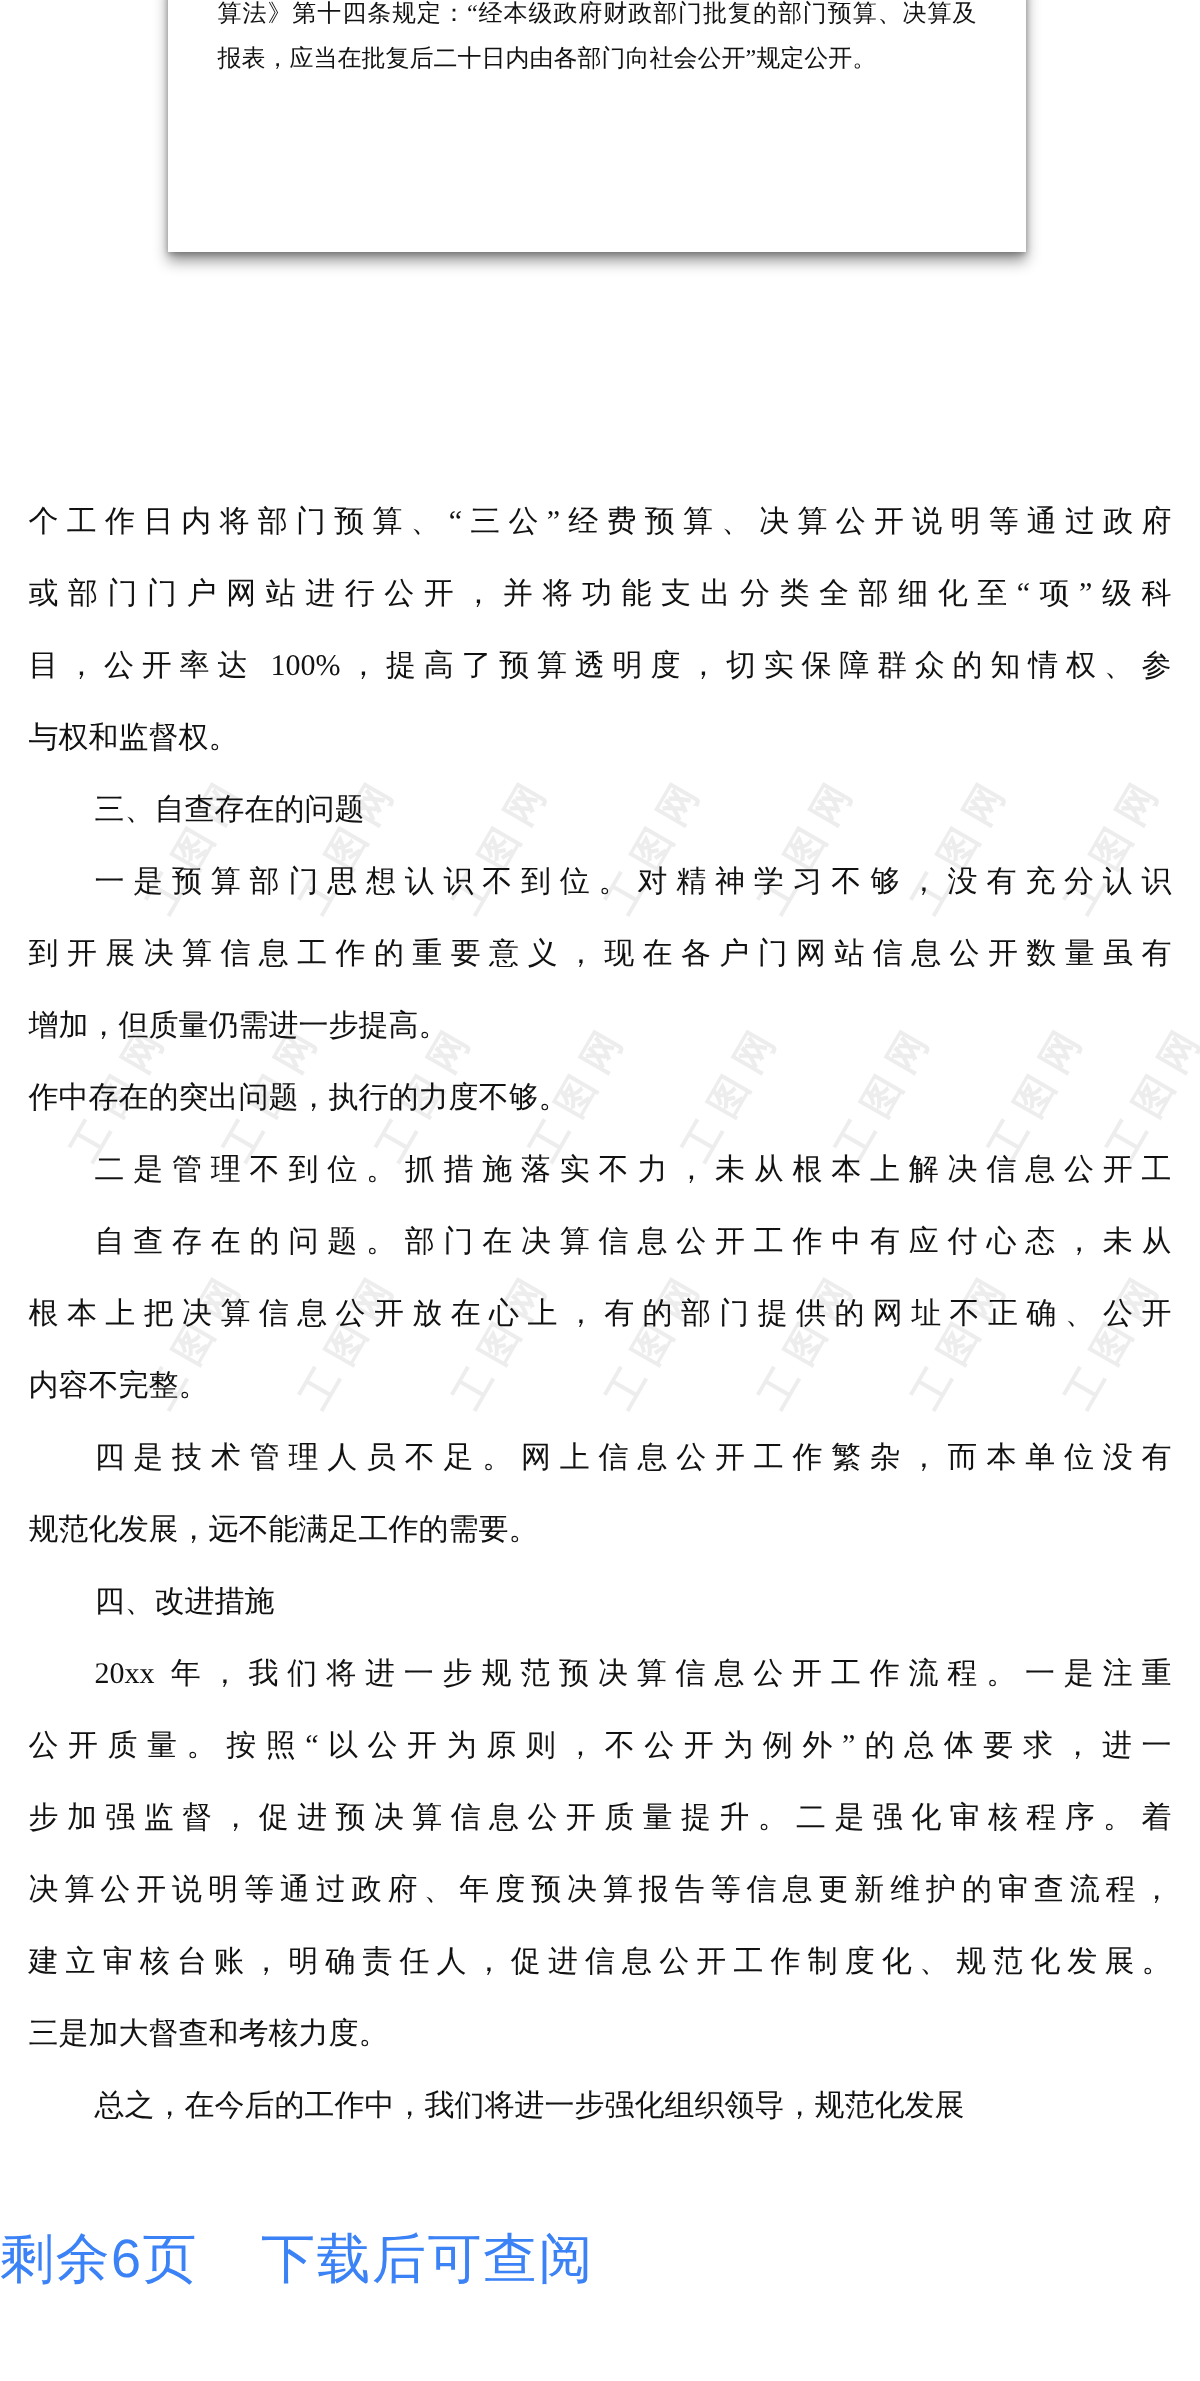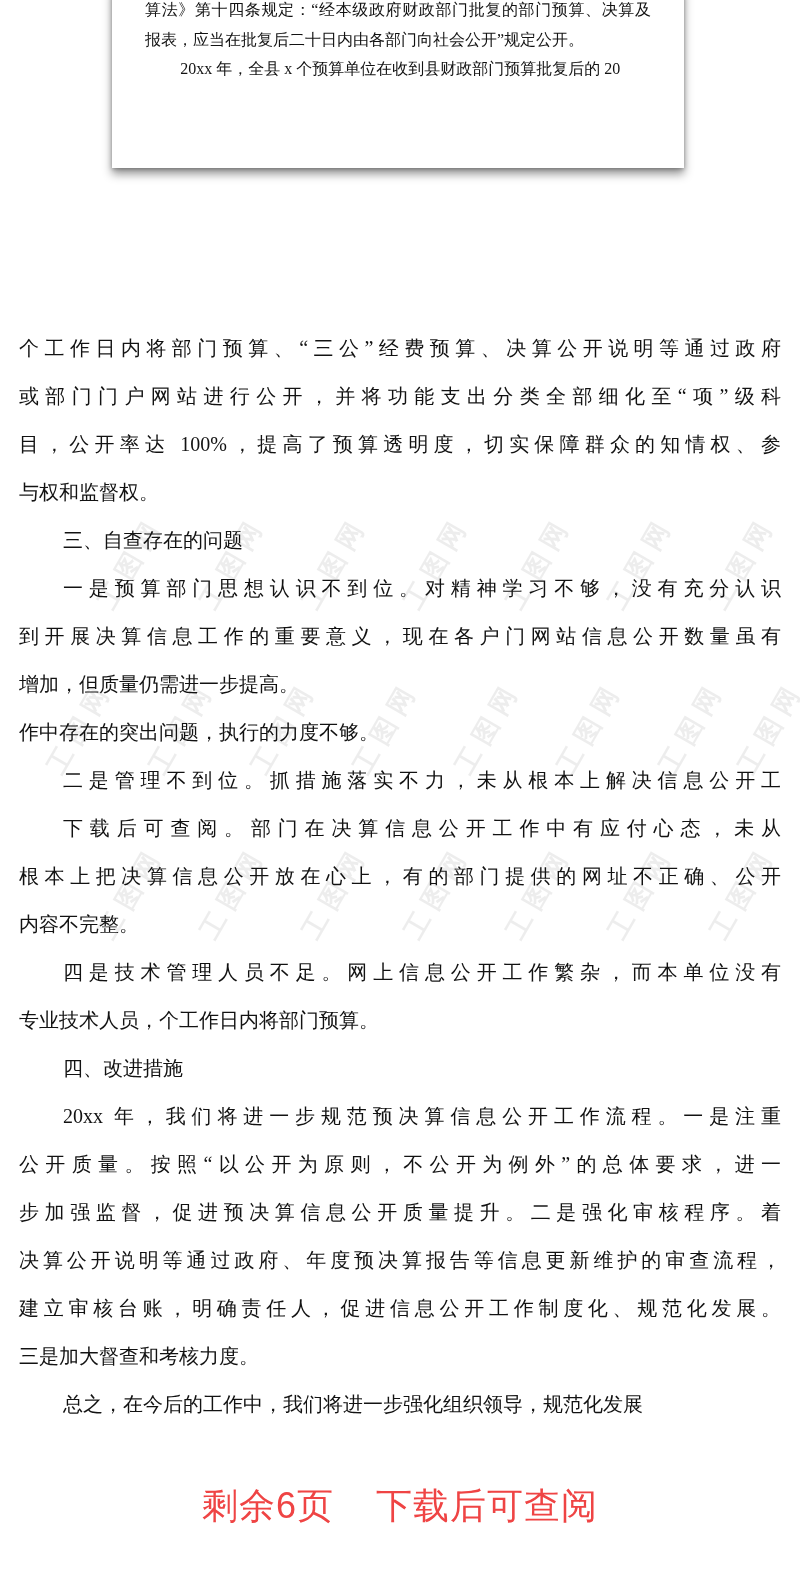--- a/index.html
+++ b/index.html
@@ -60,24 +60,24 @@
     text-align: justify;
     text-align-last: justify;
   }
   .line.last { text-align-last: left; }
   .line.indent { text-indent: 2.2em; }
 
   
   .preview-footer {
     position: absolute;
     left: 0; right: 0; top: 1482px;
-    text-align: center;
+    text-align: left;
     font-family: "Liberation Sans", "DejaVu Sans", sans-serif;
     font-size: 36px;
-    color: #ef4444;
+    color: #3b82f6;
     letter-spacing: 1px;
     z-index: 1;
   }
   .preview-footer .gap { display: inline-block; width: 42px; }
 </style>
 </head>
 <body>
 
 <div class="watermark-layer">
     <span class="watermark" style="left: 80px; top: 545px;">工图网</span>
@@ -103,23 +103,20 @@
     <span class="watermark" style="left: 590px; top: 875px;">工图网</span>
     <span class="watermark" style="left: 692px; top: 875px;">工图网</span>
   </div>
 
 <div class="prev-card">
   <div class="prev-card-text">
       <div class="para">
         <div class="line">算法》第十四条规定：“经本级政府财政部门批复的部门预算、决算及</div>
         <div class="line last">报表，应当在批复后二十日内由各部门向社会公开”规定公开。</div>
       </div>
-      <div class="para">
-        <div class="line indent last">20xx 年，全县 x 个预算单位在收到县财政部门预算批复后的 20</div>
-      </div>
     </div>
 </div>
 
 <div class="doc-text">
     <div class="para">
       <div class="line">个工作日内将部门预算、“三公”经费预算、决算公开说明等通过政府</div>
       <div class="line">或部门门户网站进行公开，并将功能支出分类全部细化至“项”级科</div>
       <div class="line">目，公开率达 100%，提高了预算透明度，切实保障群众的知情权、参</div>
       <div class="line last">与权和监督权。</div>
     </div>
@@ -129,27 +126,27 @@
     <div class="para">
       <div class="line indent">一是预算部门思想认识不到位。对精神学习不够，没有充分认识</div>
       <div class="line">到开展决算信息工作的重要意义，现在各户门网站信息公开数量虽有</div>
       <div class="line last">增加，但质量仍需进一步提高。</div>
     </div>
     <div class="para">
       <div class="line last">作中存在的突出问题，执行的力度不够。</div>
       <div class="line indent">二是管理不到位。抓措施落实不力，未从根本上解决信息公开工</div>
     </div>
     <div class="para">
-      <div class="line indent">下载后可查阅。部门在决算信息公开工作中有应付心态，未从</div>
+      <div class="line indent">自查存在的问题。部门在决算信息公开工作中有应付心态，未从</div>
       <div class="line">根本上把决算信息公开放在心上，有的部门提供的网址不正确、公开</div>
       <div class="line last">内容不完整。</div>
     </div>
     <div class="para">
       <div class="line indent">四是技术管理人员不足。网上信息公开工作繁杂，而本单位没有</div>
-      <div class="line last">专业技术人员，个工作日内将部门预算。</div>
+      <div class="line last">规范化发展，远不能满足工作的需要。</div>
     </div>
     <div class="para">
       <div class="line indent last">四、改进措施</div>
     </div>
     <div class="para">
       <div class="line indent">20xx 年，我们将进一步规范预决算信息公开工作流程。一是注重</div>
       <div class="line">公开质量。按照“以公开为原则，不公开为例外”的总体要求，进一</div>
       <div class="line">步加强监督，促进预决算信息公开质量提升。二是强化审核程序。着</div>
       <div class="line">决算公开说明等通过政府、年度预决算报告等信息更新维护的审查流程，</div>
       <div class="line">建立审核台账，明确责任人，促进信息公开工作制度化、规范化发展。</div>

